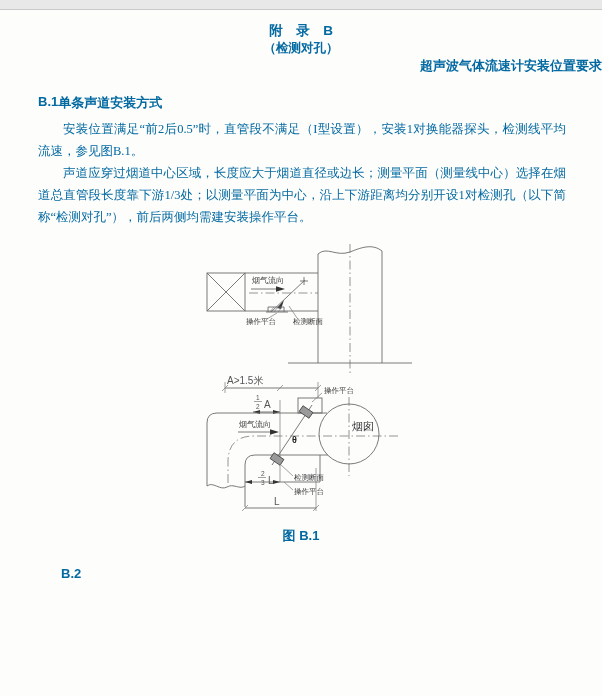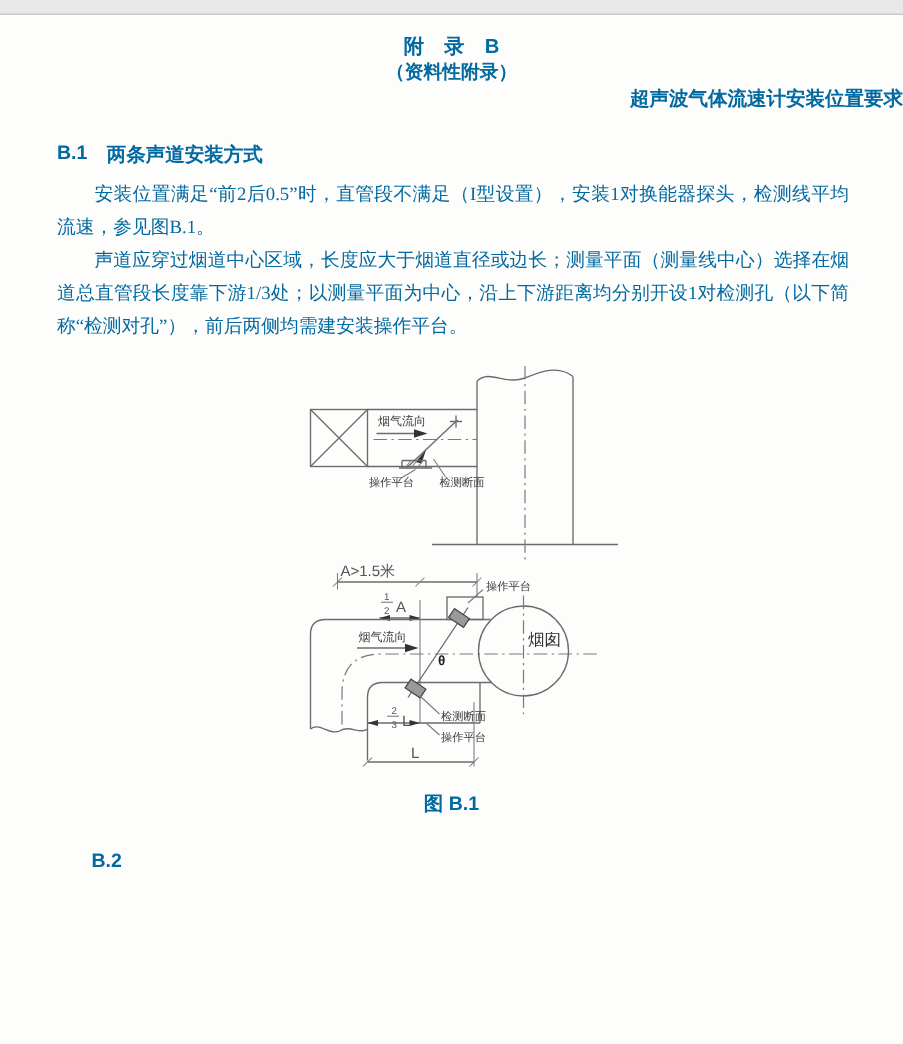--- a/index.html
+++ b/index.html
@@ -7,21 +7,21 @@
     position:relative; width:602px; height:696px; margin:10px auto;
     background:#fdfdfc; outline:1px solid #c9c9c9; overflow:hidden;
     font-family:"Liberation Serif","DejaVu Serif",serif; color:#0369a1;
   }
   .center-block { position:absolute; left:0; right:0; text-align:center; }
   .doc-title { font-family:"Liberation Sans","DejaVu Sans",sans-serif; font-weight:bold; white-space:pre; }
   .t1 { top:12px; font-size:13.5px; }
   .t2 { top:30px; font-size:12.5px; }
   .t3 { top:47px; font-size:13px;text-align:right; }
   .sec-heading {
-    position:absolute; left:38px; display:flex; gap:13px;
+    position:absolute; left:38px; display:flex; 
     font-family:"Liberation Sans","DejaVu Sans",sans-serif; font-weight:bold; font-size:13px;
   }
   .h-b1 { top:84px; } .h-b2 { top:556px;padding-left:23px; }
   .body-block { position:absolute; left:38px; width:528px; }
   .body-block p { margin:0; text-indent:2em; font-size:12.5px; line-height:22px; text-align:justify; }
   .bb1 { top:108px; } .bb2 { top:584px; }
   .fig-caption {
     position:absolute; top:517px; left:0; right:0; display:flex; justify-content:center; gap:20px;
     font-family:"Liberation Sans","DejaVu Sans",sans-serif; font-weight:bold; font-size:13px;
   }
@@ -37,26 +37,26 @@
   svg .dim10 { font-size:10px; fill:#555; }
   svg .dim65 { font-size:6.5px; fill:#555; }
   svg .theta { font-size:9px; font-weight:bold; fill:#222; }
 </style>
 </head>
 <body>
 
 <div id="page">
 
   <div class="center-block doc-title t1">附　录　B</div>
-  <div class="center-block doc-title t2">（资料性附录）</div>
+  <div class="center-block doc-title t2">（检测对孔）</div>
   <div class="center-block doc-title t3">超声波气体流速计安装位置要求</div>
 
   <div class="sec-heading h-b1">
     <span>B.1</span>
-    <span>两条声道安装方式</span>
+    <span>单条声道安装方式</span>
   </div>
 
   <div class="body-block bb1">
     <p>安装位置满足“前2后0.5”时，直管段不满足（I型设置），安装1对换能器探头，检测线平均流速，参见图B.1。</p>
     <p>声道应穿过烟道中心区域，长度应大于烟道直径或边长；测量平面（测量线中心）选择在烟道总直管段长度靠下游1/3处；以测量平面为中心，沿上下游距离均分别开设1对检测孔（以下简称“检测对孔”），前后两侧均需建安装操作平台。</p>
   </div>
 
   <svg class="figure" width="312" height="284" viewBox="150 228 312 284" xmlns="http://www.w3.org/2000/svg">
 
     <g>

